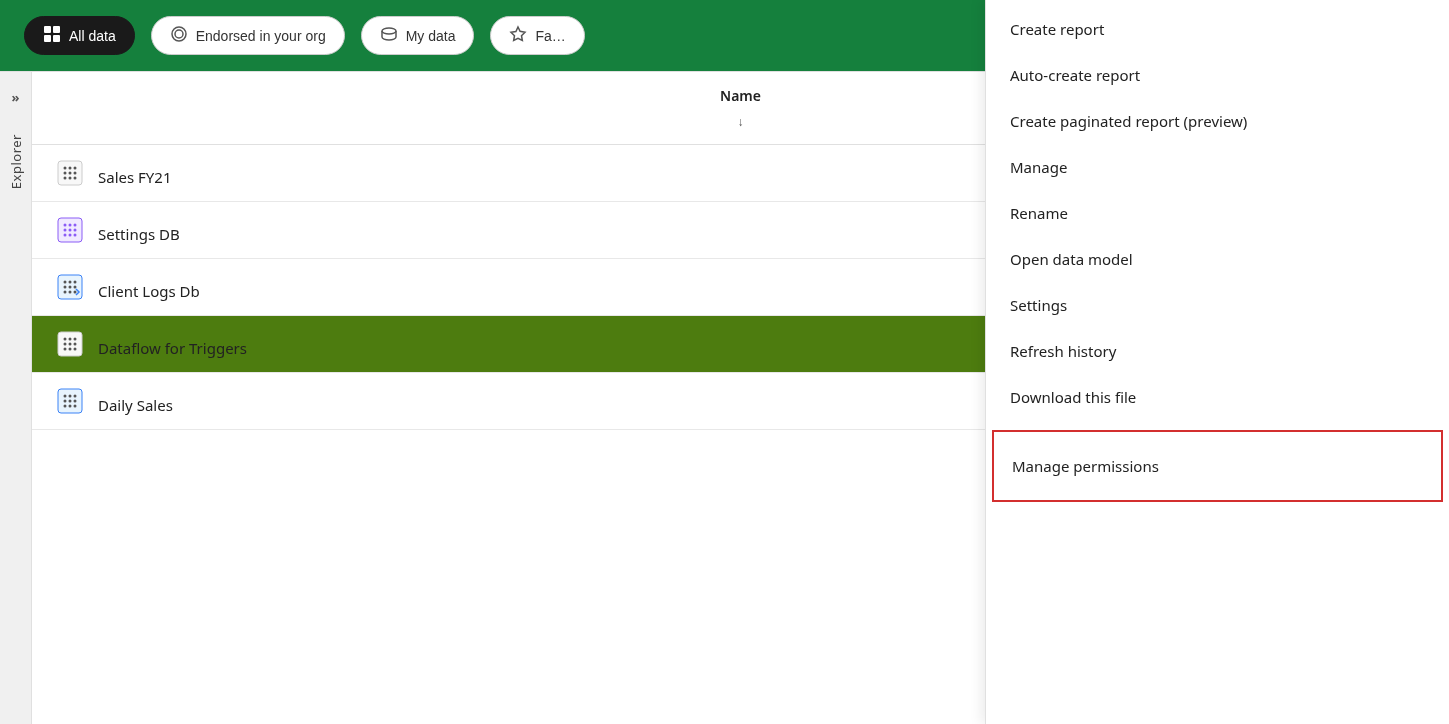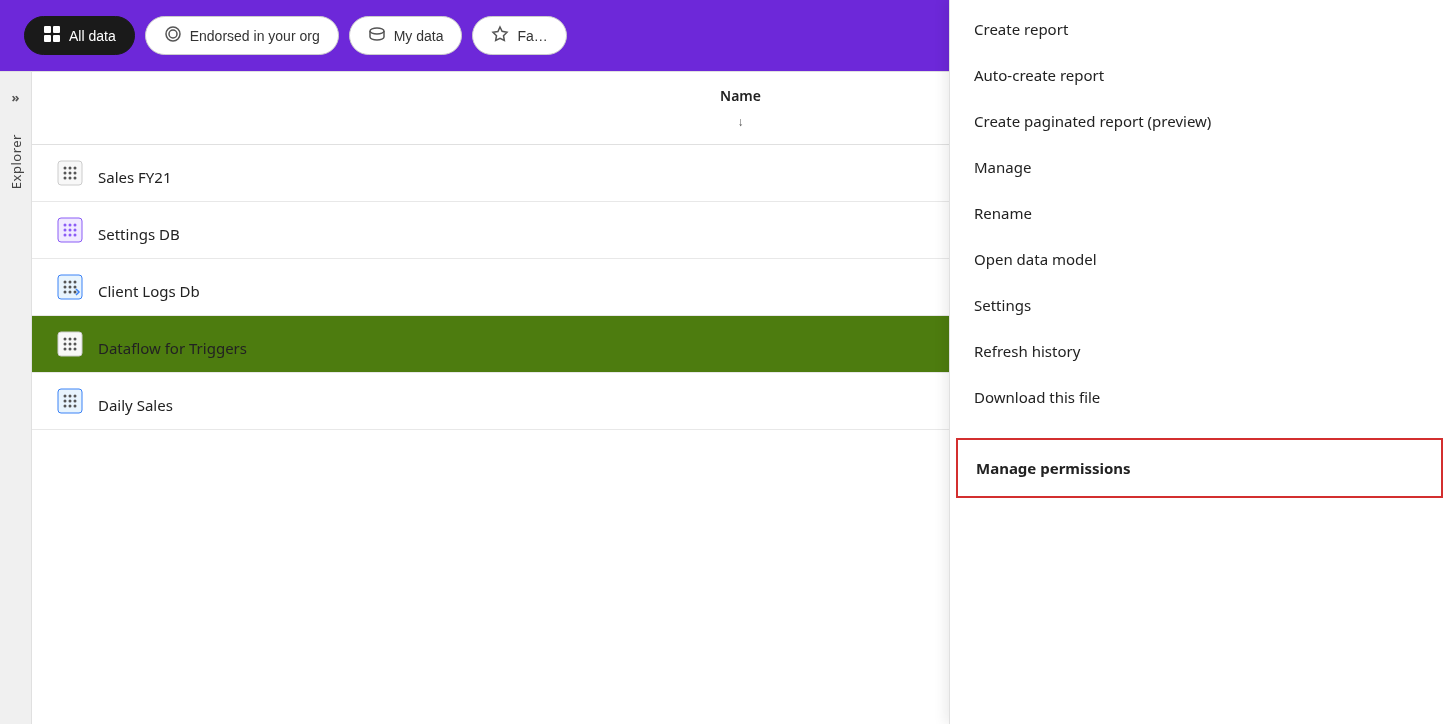--- a/index.html
+++ b/index.html
@@ -7,25 +7,25 @@
       font-family: 'Segoe UI', system-ui, -apple-system, sans-serif;
       background: #f5f5f5;
       width: 1449px;
       height: 724px;
       overflow: hidden;
       position: relative;
     }
 
     
     .header-area {
-      background: #6d28d9;
+      background: #15803d;
       padding: 16px 24px;
       display: flex;
       align-items: flex-end;
-      gap: 10px;
+      gap: 16px;
       border-bottom: 1px solid #e0e0e0;
     }
 
     .tab-btn {
       display: flex;
       align-items: center;
       gap: 8px;
       padding: 8px 18px;
       border-radius: 20px;
       border: 1px solid #ccc;
@@ -184,23 +184,22 @@
       padding: 13px 24px;
       font-size: 15px;
       color: #222;
       cursor: pointer;
       display: flex;
       align-items: center;
     }
 
     .context-menu-item.highlighted {
       border: 2px solid #d32f2f;
-      margin: 18px 6px;
-      padding: 18px 18px;
-      font-weight: bold;
+      margin: 10px 6px;
+      padding: 24px 18px;
     }
   </style>
 </head>
 <body>
 
 <div class="header-area">
 <button class="tab-btn active">
       <span class="tab-icon"><svg width="18" height="18" viewBox="0 0 18 18" fill="none" xmlns="http://www.w3.org/2000/svg">
       <rect x="1" y="1" width="7" height="7" rx="1" fill="white"></rect>
       <rect x="10" y="1" width="7" height="7" rx="1" fill="white"></rect>
@@ -339,21 +338,21 @@
       <circle cx="18" cy="13" r="1.5" fill="#555"></circle>
       <circle cx="8" cy="18" r="1.5" fill="#555"></circle>
       <circle cx="13" cy="18" r="1.5" fill="#555"></circle>
       <circle cx="18" cy="18" r="1.5" fill="#555"></circle>
     </svg>
         </div>
         <span class="item-name">Daily Sales</span>
       </div>
     </div>
 
-  <div class="context-menu" style="position: fixed; right: 0px; top: 0px; height: 724px; overflow-y: auto; width: 500px; border-radius: 0px; border-left: 1px solid rgb(224, 224, 224); border-top: none; border-right: none; border-bottom: none; box-shadow: rgba(0, 0, 0, 0.08) -4px 0px 12px;">
+  <div class="context-menu" style="position: fixed; right: 0px; top: 0px; height: 724px; overflow-y: auto; width: 464px; border-radius: 0px; border-left: 1px solid rgb(224, 224, 224); border-top: none; border-right: none; border-bottom: none; box-shadow: rgba(0, 0, 0, 0.08) -4px 0px 12px;">
   <div class="context-menu-item">Create report</div>
       <div class="context-menu-item">Auto-create report</div>
       <div class="context-menu-item">Create paginated report (preview)</div>
       <div class="context-menu-item">Manage</div>
       <div class="context-menu-item">Rename</div>
       <div class="context-menu-item">Open data model</div>
       <div class="context-menu-item">Settings</div>
       <div class="context-menu-item">Refresh history</div>
       <div class="context-menu-item">Download this file</div>
       <div class="context-menu-item highlighted">Manage permissions</div>

